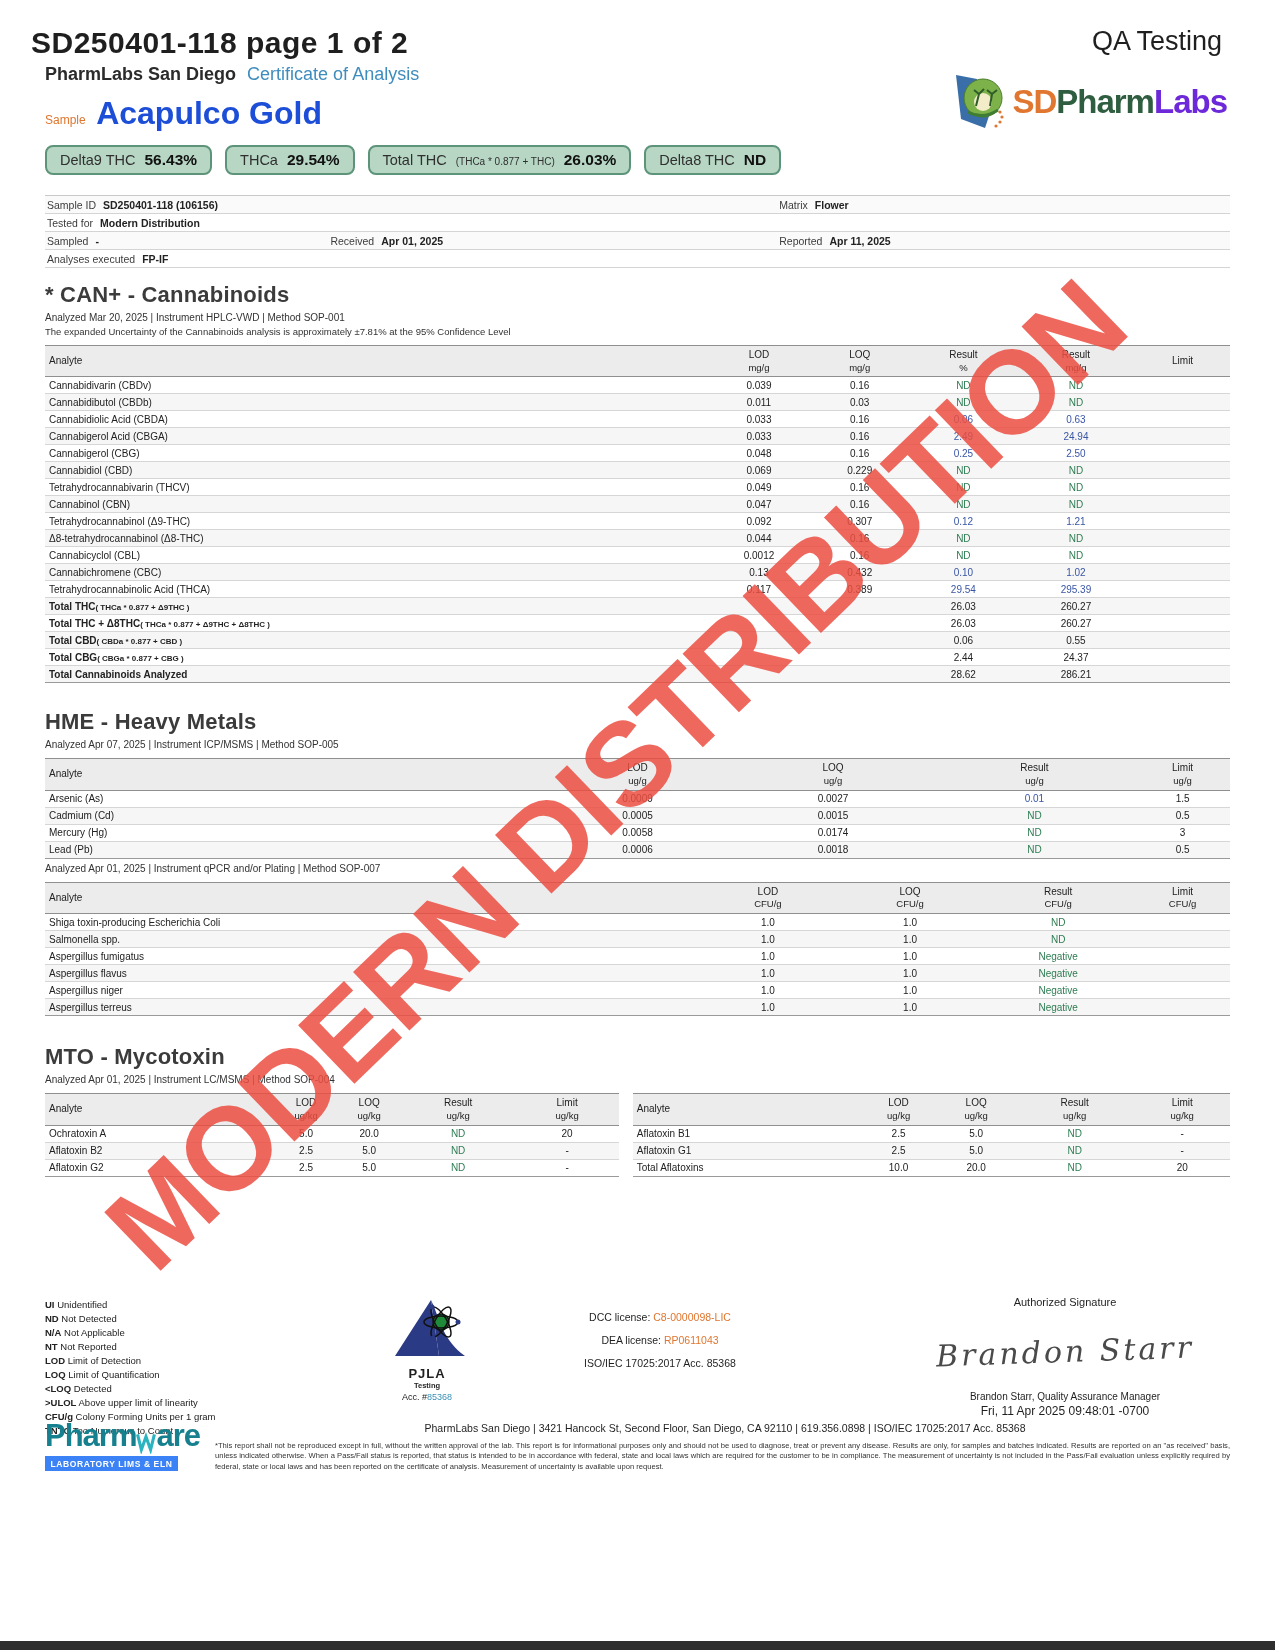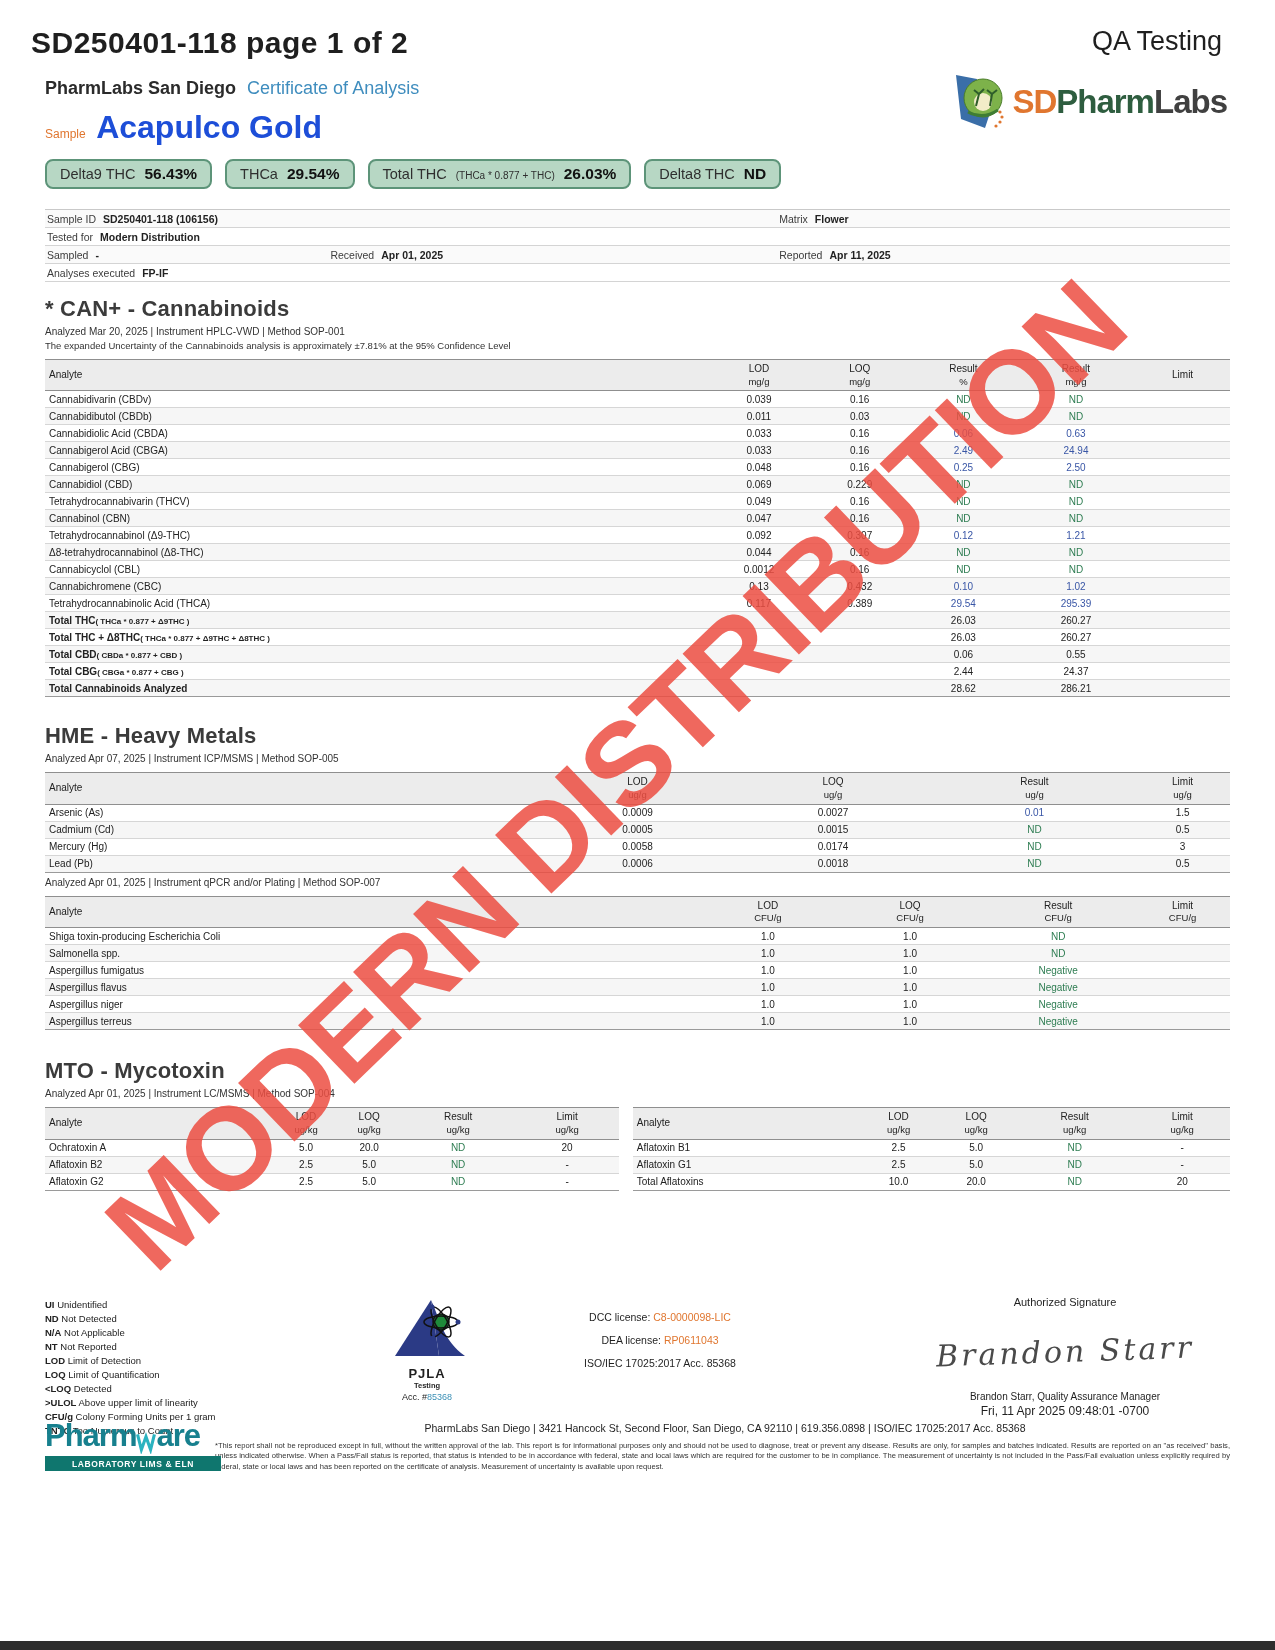--- a/index.html
+++ b/index.html
@@ -15,21 +15,21 @@
     transform:translate(-50%,-50%) rotate(-44deg);
     font-size:118px; font-weight:700; letter-spacing:-2px; white-space:nowrap;
     color:var(--wm-red); z-index:40; pointer-events:none;}
 
   .content{position:relative; z-index:10; padding:26px 45px 0 45px;}
 
   .header-top{display:flex; justify-content:space-between; align-items:flex-start; margin-left:-14px;}
   .report-title{font-size:30px; font-weight:700; color:#1f1f1f; letter-spacing:0.5px;}
   .qa-label{font-size:27px; font-weight:400; color:#1f1f1f; margin-right:8px;}
 
-  .brand-row{margin-top:18px; font-size:18px;}
+  .brand-row{margin-top:4px; font-size:18px;}
   .lab-name{font-weight:700; color:#2b2b2b;}
   .coa-label{color:#3f8dbe; font-weight:500; margin-left:6px;}
 
   .sample-row{margin-top:10px;}
   .sample-label{color:var(--orange); font-size:12px; margin-right:6px;}
   .sample-name{font-size:32px; font-weight:700; color:#1d4ed8;}
 
   .badges{display:flex; gap:13px; margin-top:13px;}
   .badge{display:inline-flex; align-items:baseline; gap:9px; background:var(--badge-bg);
     border:2px solid var(--badge-border); border-radius:8px; padding:4px 13px; min-height:28px;}
@@ -87,27 +87,27 @@
     margin-top:26px; transform:rotate(-2deg); letter-spacing:3px;}
   .sig-name{font-size:10px; color:#1f1f1f; margin-top:22px;}
   .sig-date{font-size:12px; color:#1f1f1f; margin-top:2px;}
 
   .address-line{position:absolute; left:215px; right:40px; top:132px; text-align:center; font-size:10.5px; color:#1f1f1f;}
   .disclaimer{position:absolute; left:215px; right:45px; top:151px; font-size:7.6px; color:#333;
     text-align:justify; line-height:1.38;}
 
   .pharmware{position:absolute; left:45px; top:128px; width:155px;}
   .pw-text{font-size:31px; font-weight:700; color:#17808e; letter-spacing:-1px; display:flex; align-items:flex-end;}
-  .pw-bar{margin-top:2px; background:#0f766e; color:#fff; font-size:8.5px; font-weight:700;
-    letter-spacing:0.6px; text-align:center; padding:2.5px 4px; width:176px;}
+  .pw-bar{margin-top:2px; background:#3b82f6; color:#fff; font-size:8.5px; font-weight:700;
+    letter-spacing:0.6px; text-align:center; padding:2.5px 4px; width:133px;}
 
   
   .brandlogo{position:absolute; right:48px; top:72px; display:flex; align-items:center; z-index:10;}
   .brandlogo .bl-text{font-size:33px; font-weight:700; letter-spacing:-1px; margin-left:4px;}
-  .bl-sd{color:#e0762f;} .bl-pharm{color:#2e5d3f;} .bl-labs{color:#404040;}
+  .bl-sd{color:#e0762f;} .bl-pharm{color:#2e5d3f;} .bl-labs{color:#6d28d9;}
 
   .bottom-edge{position:absolute; left:0; bottom:0; width:100%; height:9px; background:#2e2e2e; z-index:60;}
 </style>
 </head>
 <body>
 
 <div class="page">
 
   <div class="watermark">MODERN DISTRIBUTION</div>
 

